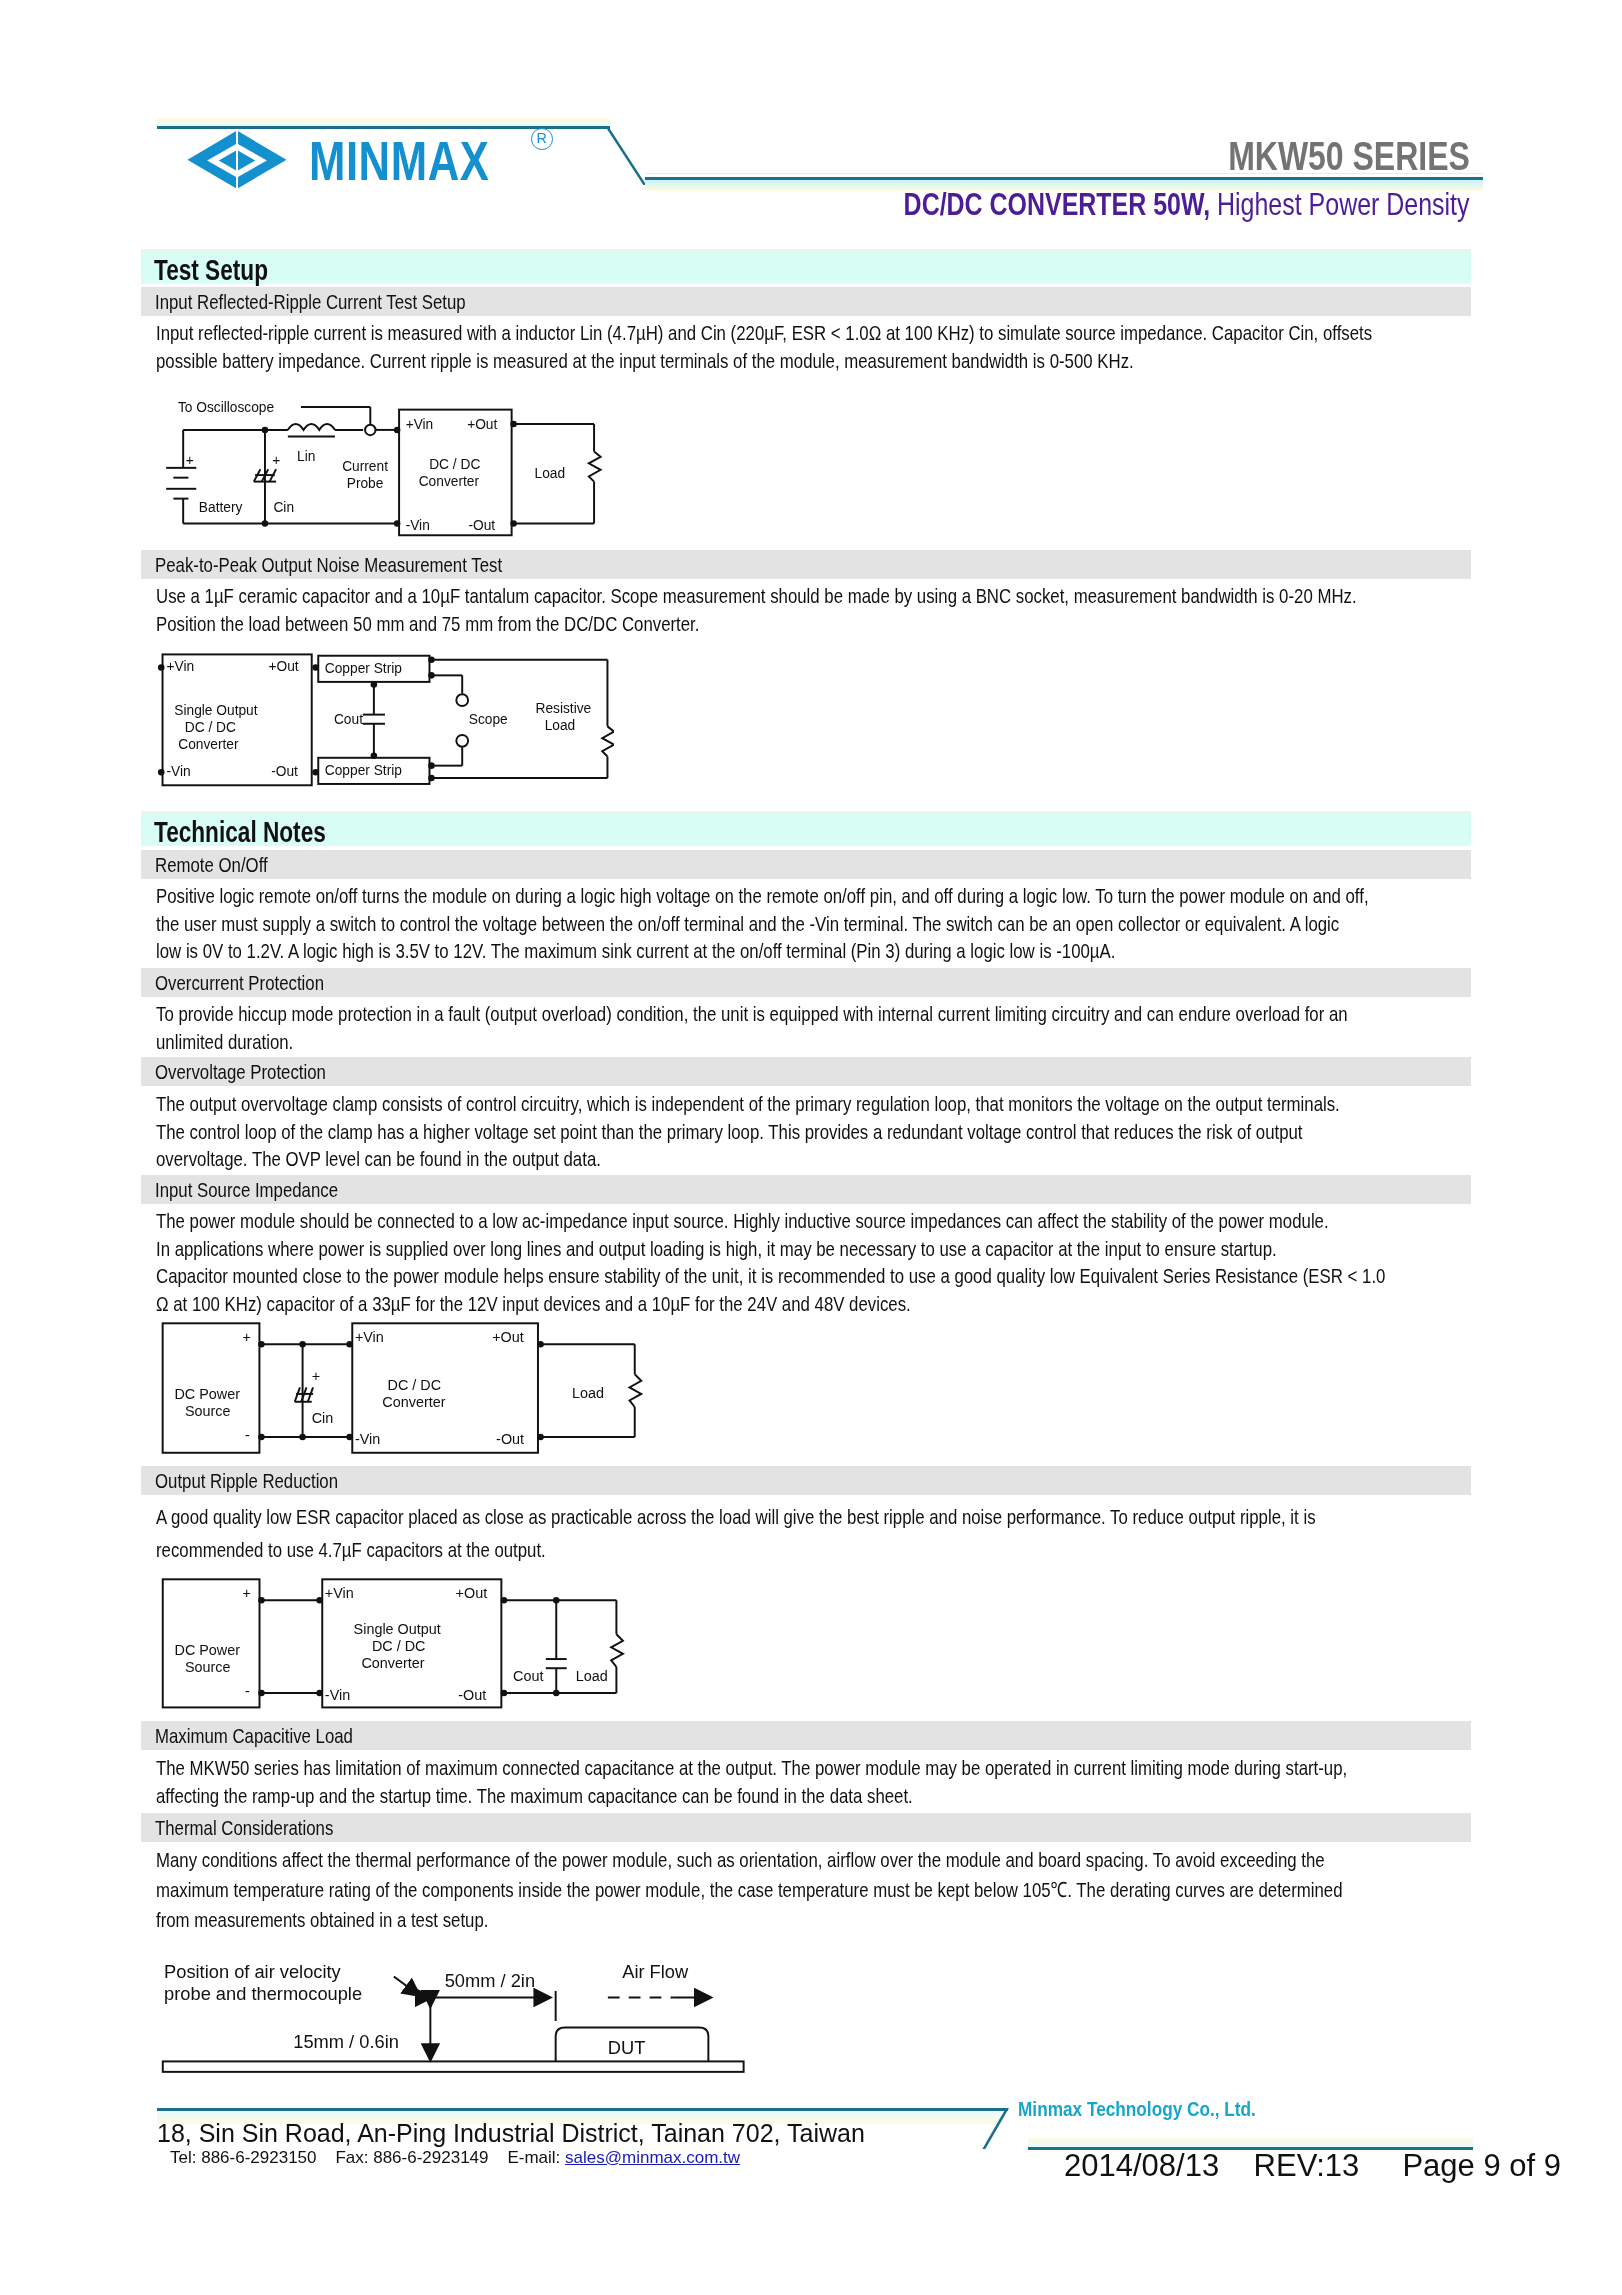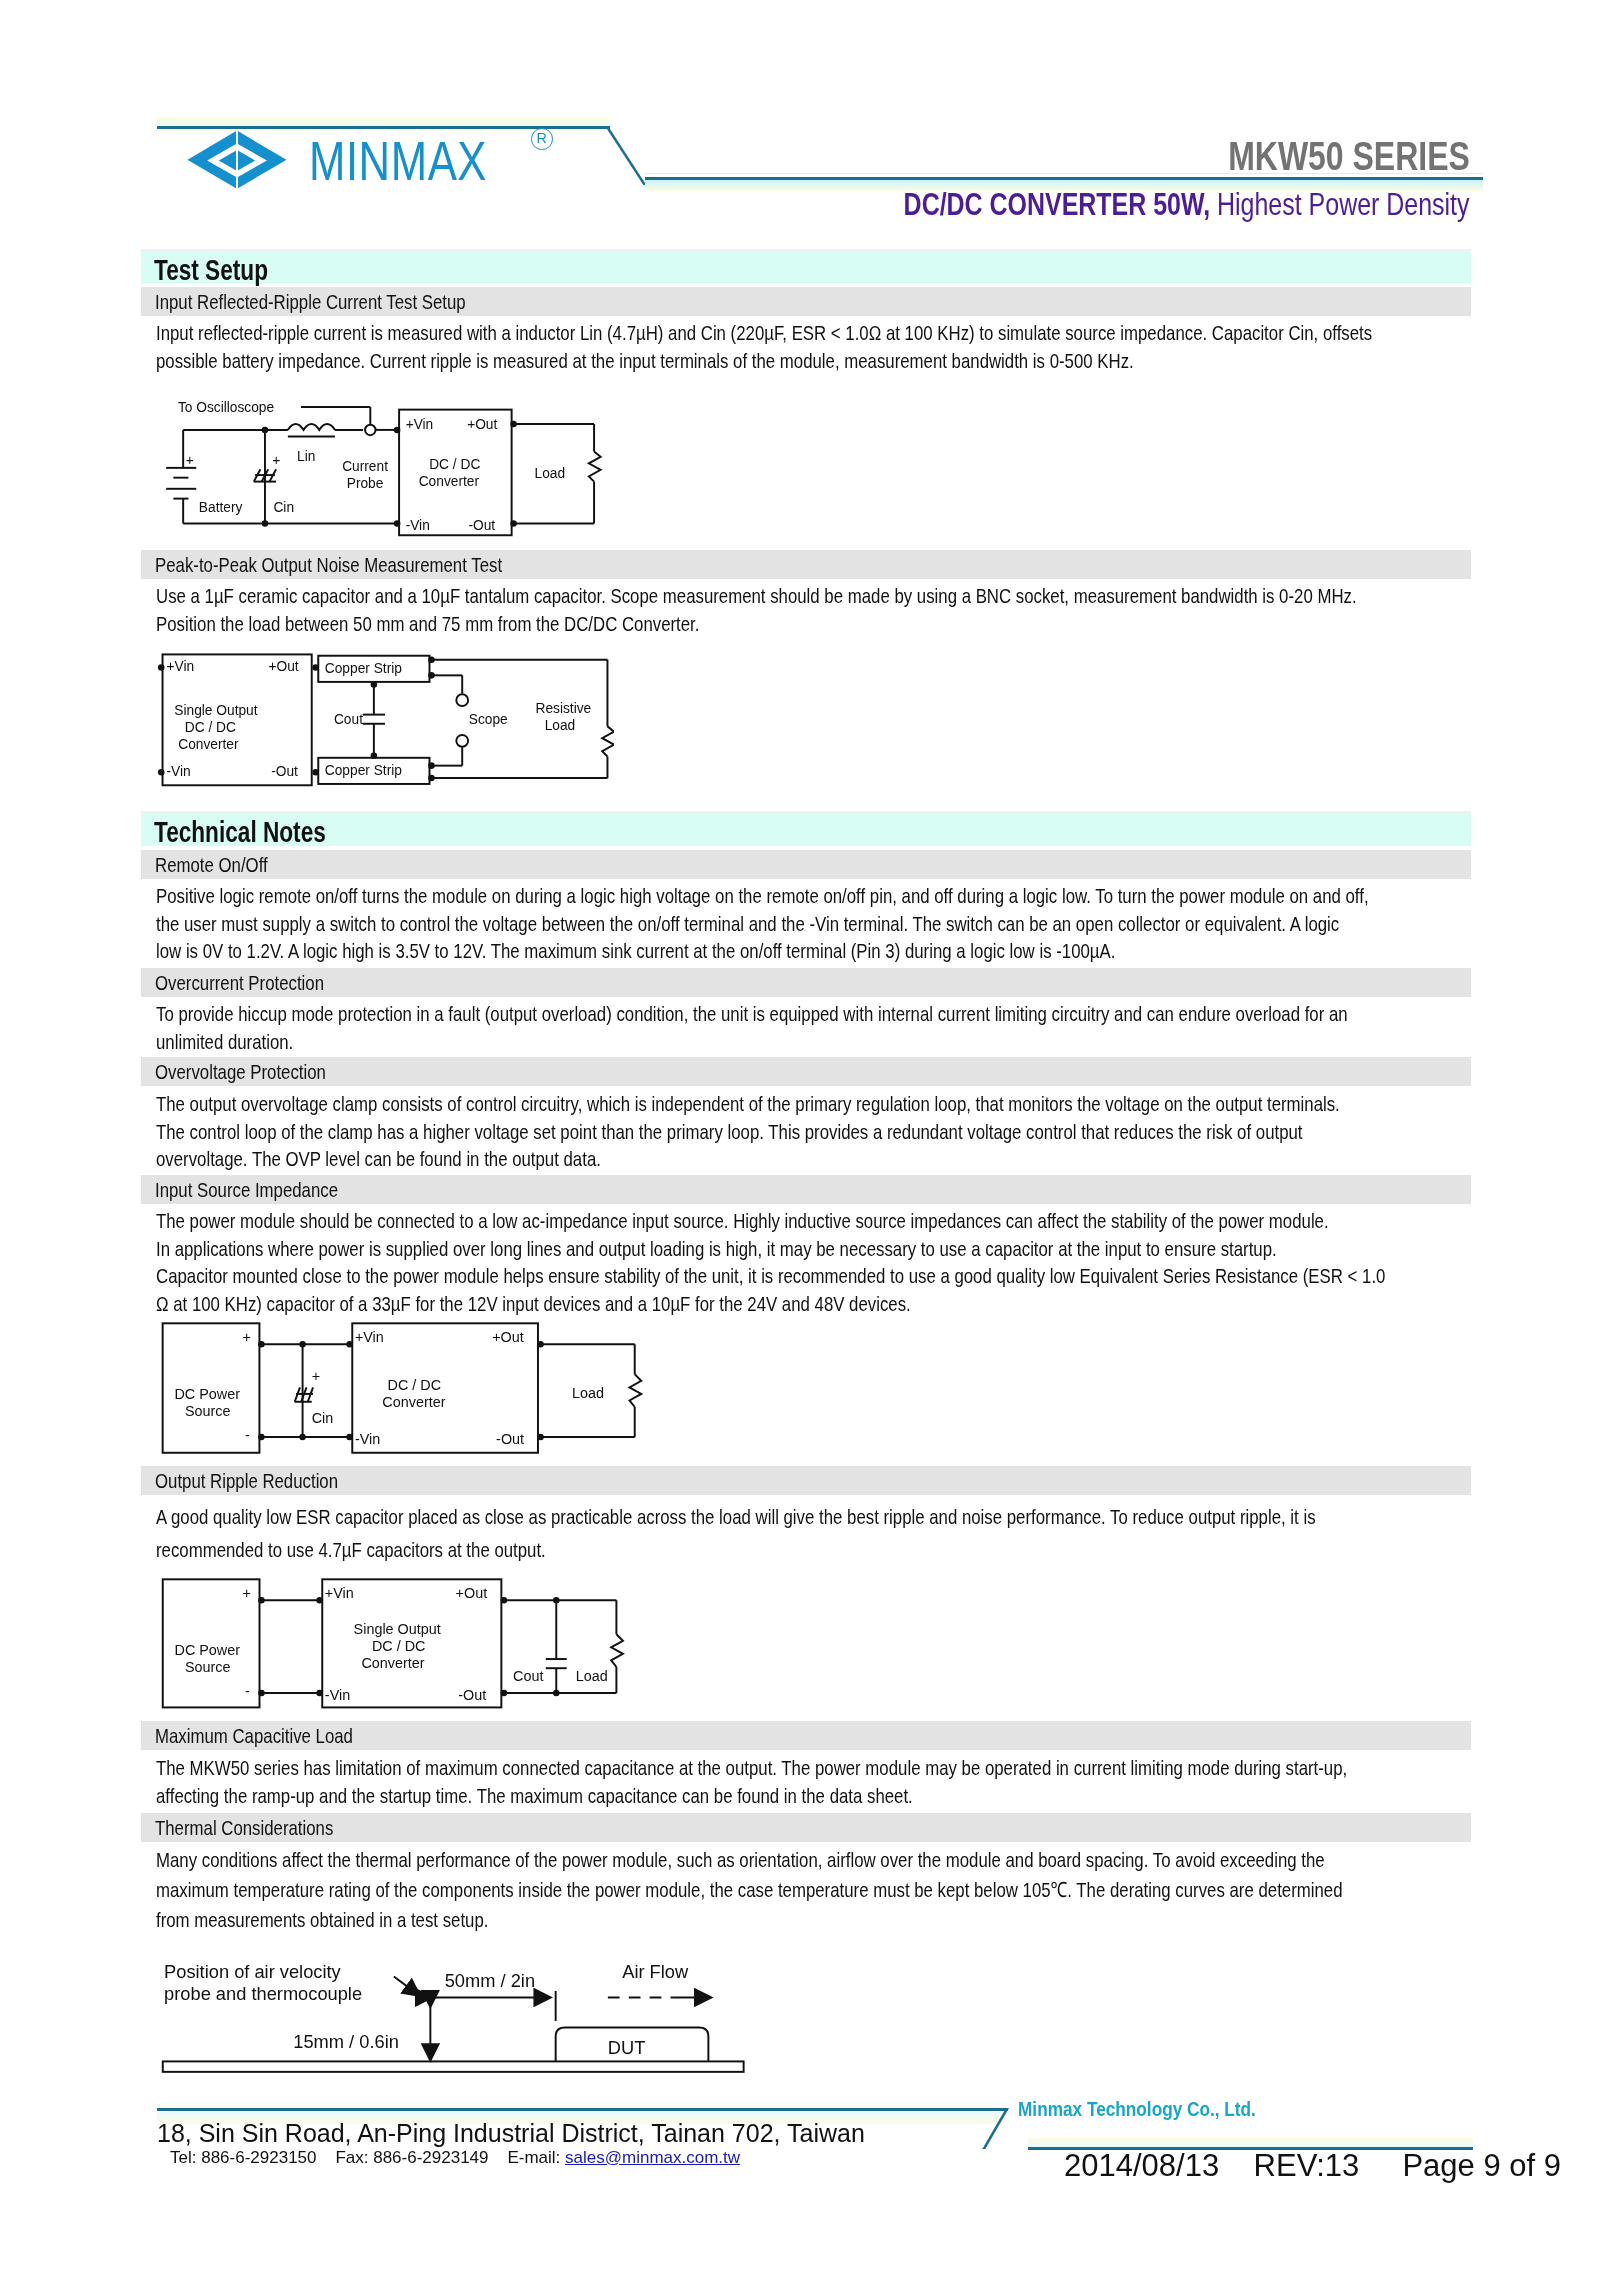--- a/index.html
+++ b/index.html
@@ -11,21 +11,21 @@
   
   .hdr-band-left { left:157px; top:118px; width:452px; height:9.2px;
     background:linear-gradient(#fffbe0,#e6fbff); }
   .hdr-line-left { left:157px; top:126px; width:453px; height:2.6px; background:#1a6f8f; }
   .hdr-slant { left:605px; top:126px; width:2.6px; height:59px; background:#1a6f8f;
     transform-origin:top left; transform:skewX(33deg); }
   .hdr-line-right { left:645px; top:177px; width:838px; height:2.6px; background:#1a6f8f; }
   .hdr-band-right { left:645px; top:180px; width:838px; height:10.5px;
     background:linear-gradient(#c9f2ff,#fffbe0); }
   .hdr-thin { left:645px; top:173px; width:838px; height:1.3px; background:#dfeef3; }
-  .logo-text { left:309px; top:128px; font-weight:normal; font-size:56px; color:#1590cf;
+  .logo-text { left:309px; top:128px; font-weight:bold; font-size:56px; color:#1590cf;
     letter-spacing:0.7px; }
   .logo-text .cond { transform:scaleX(0.78); }
   .logo-reg { left:531px; top:128px; width:19.6px; height:19.6px; border:1.3px solid #1590cf;
     border-radius:50%; color:#1590cf; font-size:14.4px; text-align:center; line-height:19.6px; }
   .series-title { right:152px; top:133px; font-weight:bold; font-size:41px; color:#737373; }
   .series-title .cond { transform:scaleX(0.78); transform-origin:right top; }
   .series-sub { right:152px; top:186px; font-size:32px; color:#4c1d95; }
   .series-sub .cond { transform:scaleX(0.78); transform-origin:right top; }
 
   

